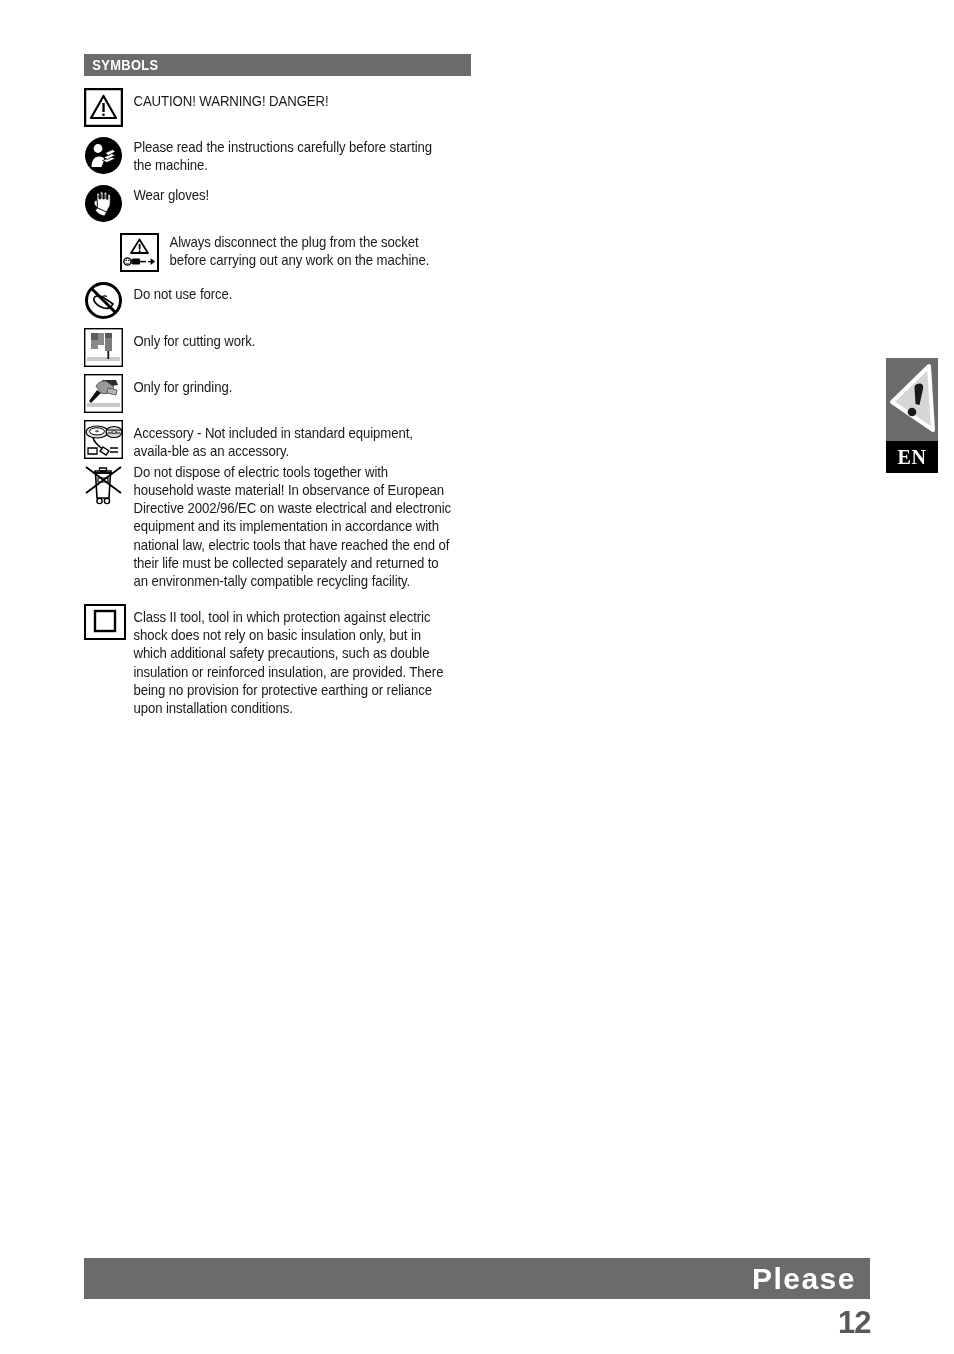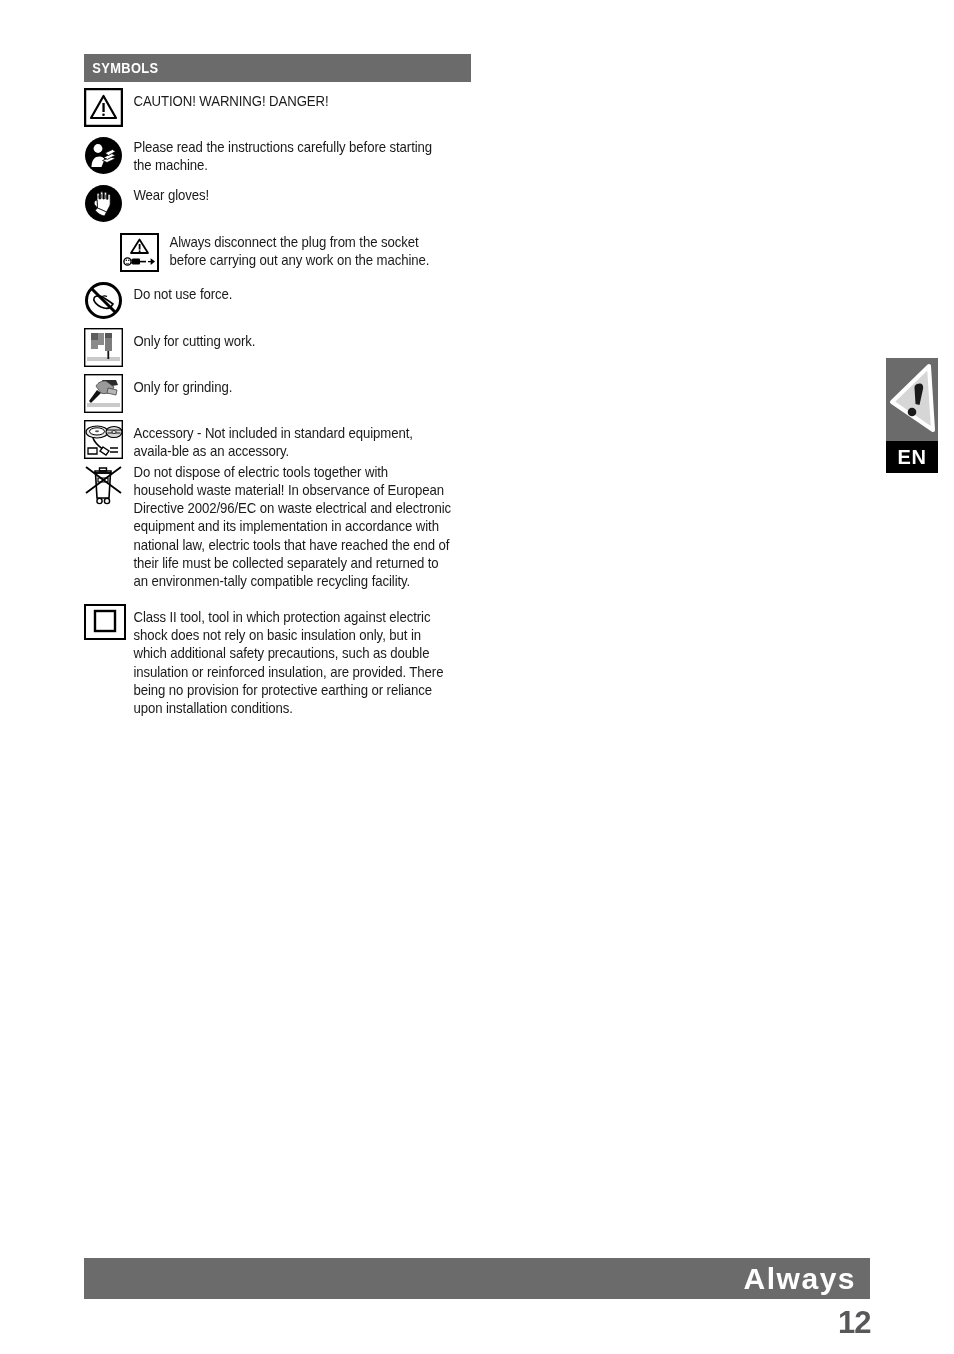--- a/index.html
+++ b/index.html
@@ -15,21 +15,21 @@
     color: #000000;
     overflow: hidden;
   }
 
   
   .section-header {
     position: absolute;
     left: 84px;
     top: 54px;
     width: 387px;
-    height: 28px;
+    height: 22px;
     background: #6b6b6b;
     display: flex;
     align-items: center;
   }
   .section-header-label {
     color: #ffffff;
     font-size: 14px;
     font-weight: bold;
     letter-spacing: 0.4px;
     padding-left: 9px;
@@ -85,20 +85,21 @@
 
   svg { display: block; }
 
   
   .lang-tab {
     position: absolute;
     left: 886px;
     top: 358px;
     width: 52px;
     height: 105px;
+    font-family: Liberation Serif, serif;
   }
   .lang-tab-graphic {
     width: 52px;
     height: 83px;
     background: #6b6b6b;
     position: relative;
     overflow: hidden;
   }
   .lang-tab-code {
     width: 52px;
@@ -312,15 +313,15 @@
       <path d="M43 8 L47 72 L6 44 Z" fill="#d6d6d6"></path>
       <path d="M43 8 L47 72 L6 44 Z" fill="none" stroke="#ffffff" stroke-width="4" stroke-linejoin="round"></path>
       <path d="M31 26 C34.5 24.5 38 26 37 31 L33.5 47 L29.5 46 L28.5 30 C28.3 28 29.3 26.7 31 26 Z" fill="#1a1a1a"></path>
       <circle cx="26" cy="54" r="4.3" fill="#1a1a1a"></circle>
     </svg>
   </div>
   <div class="lang-tab-code">EN</div>
 </div>
 
 <div class="footer-bar">
-  <span class="footer-title">Always</span>
+  <span class="footer-title">Please</span>
 </div>
 <div class="page-number">12</div>
 
 </body></html>

